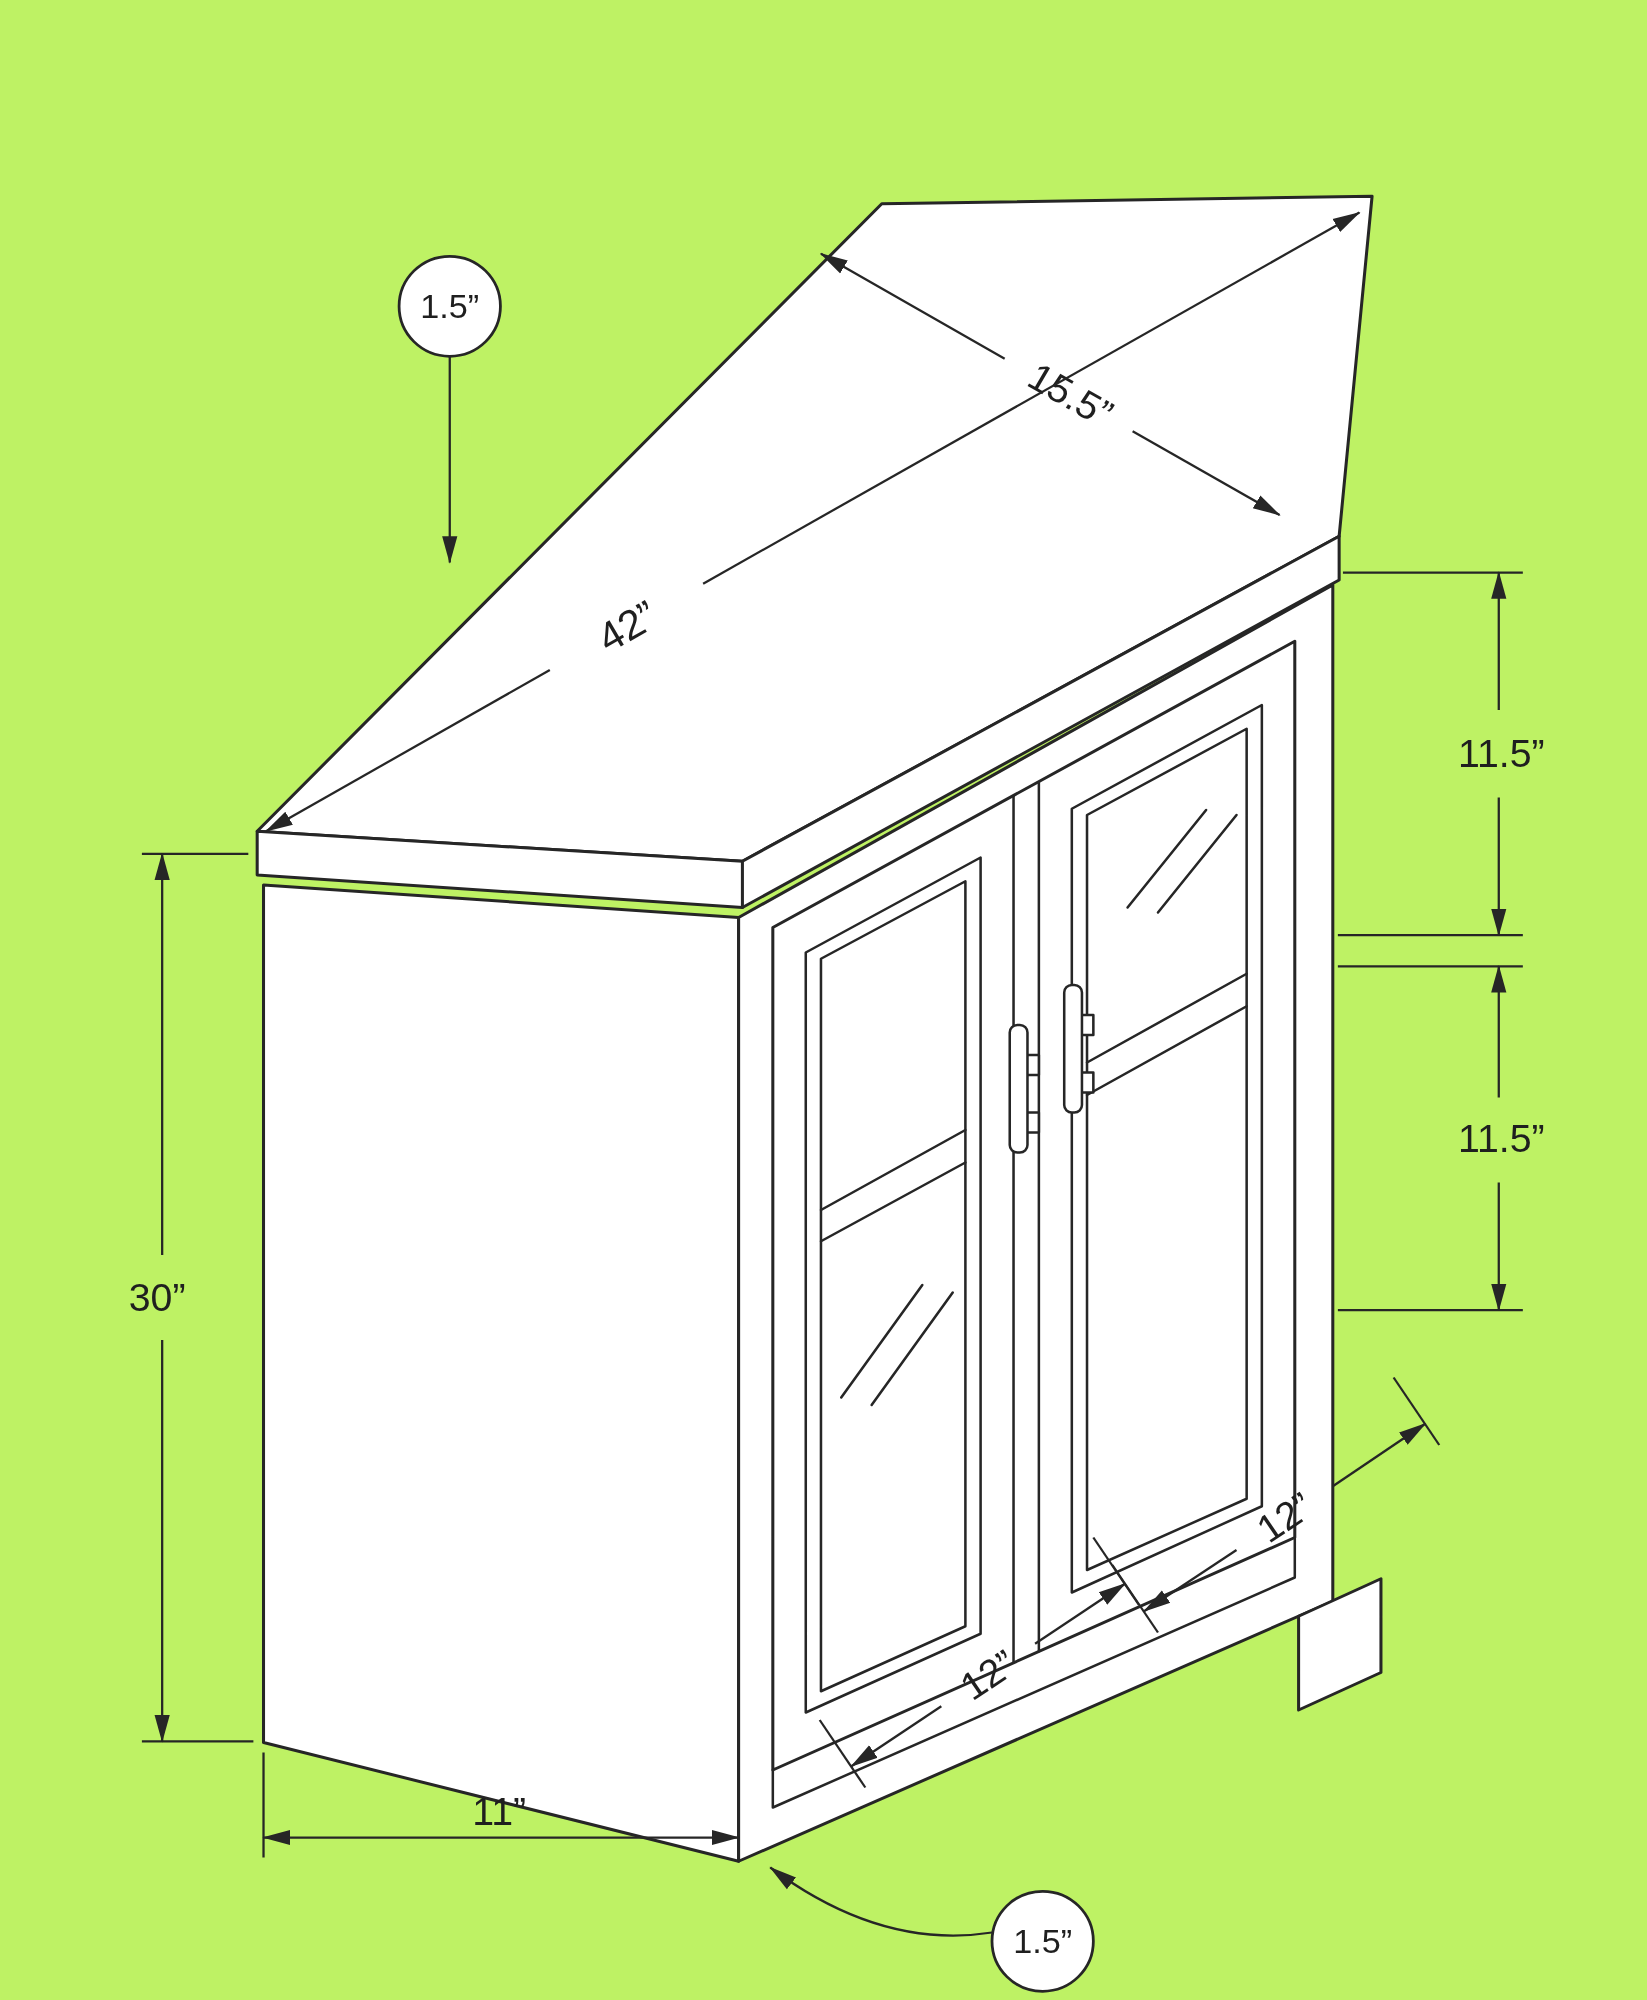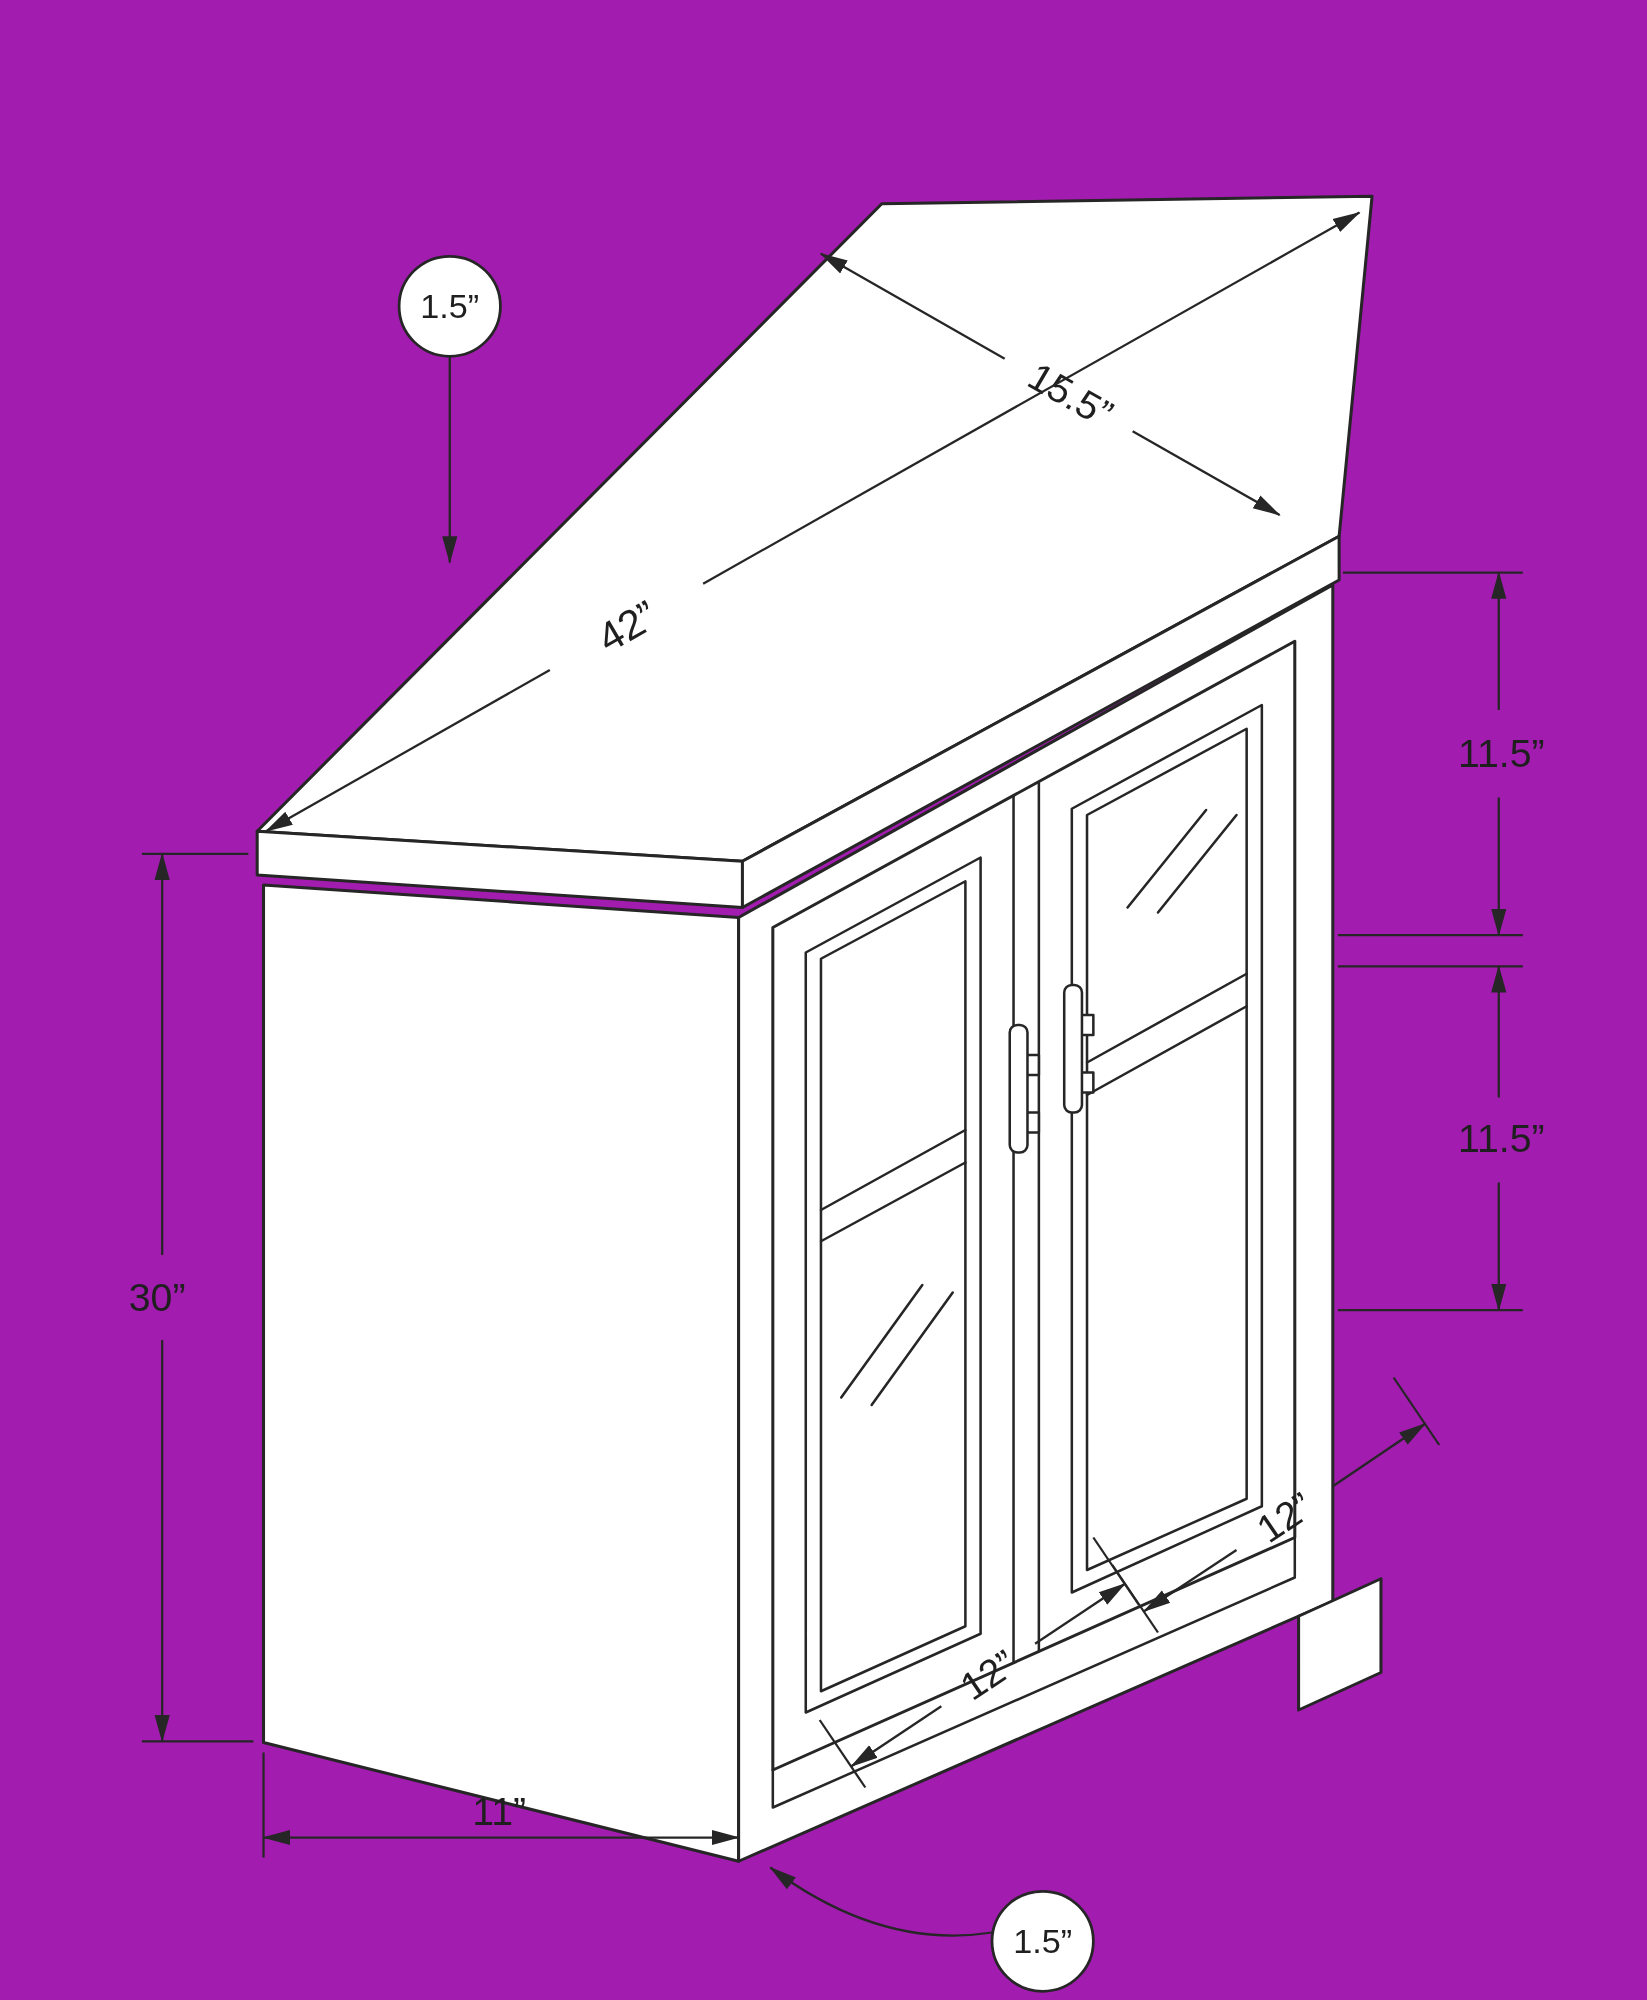--- a/index.html
+++ b/index.html
@@ -1,16 +1,16 @@
 <!DOCTYPE html>
 <html><head>
 <meta charset="utf-8">
 <style>
   html,body{margin:0;padding:0;background:#ffffff;}
-  .canvas{position:relative;width:1647px;height:2000px;background:#a21caf;overflow:hidden;}
+  .canvas{position:relative;width:1647px;height:2000px;background:#bef264;overflow:hidden;}
   svg{display:block;width:100%;height:100%;}
   .art path,.art rect,.art line{stroke:#262626;stroke-width:2.4;stroke-linejoin:round;stroke-linecap:round;}
   .art .fill{fill:#ffffff;}
   .art .nofill{fill:none;}
   .art .thin{stroke-width:2;}
   .dim path,.dim line,.dim circle{stroke:#262626;stroke-width:1.8;fill:none;stroke-linejoin:round;}
   .dim circle{fill:#ffffff;stroke-width:2.2;}
   .dimtext{font-family:"Liberation Sans",sans-serif;font-size:31px;fill:#1f1f1f;text-anchor:middle;}
   .bubbletext{font-family:"Liberation Sans",sans-serif;font-size:27px;fill:#1f1f1f;text-anchor:middle;}
   .bigtext{font-size:33px;}

